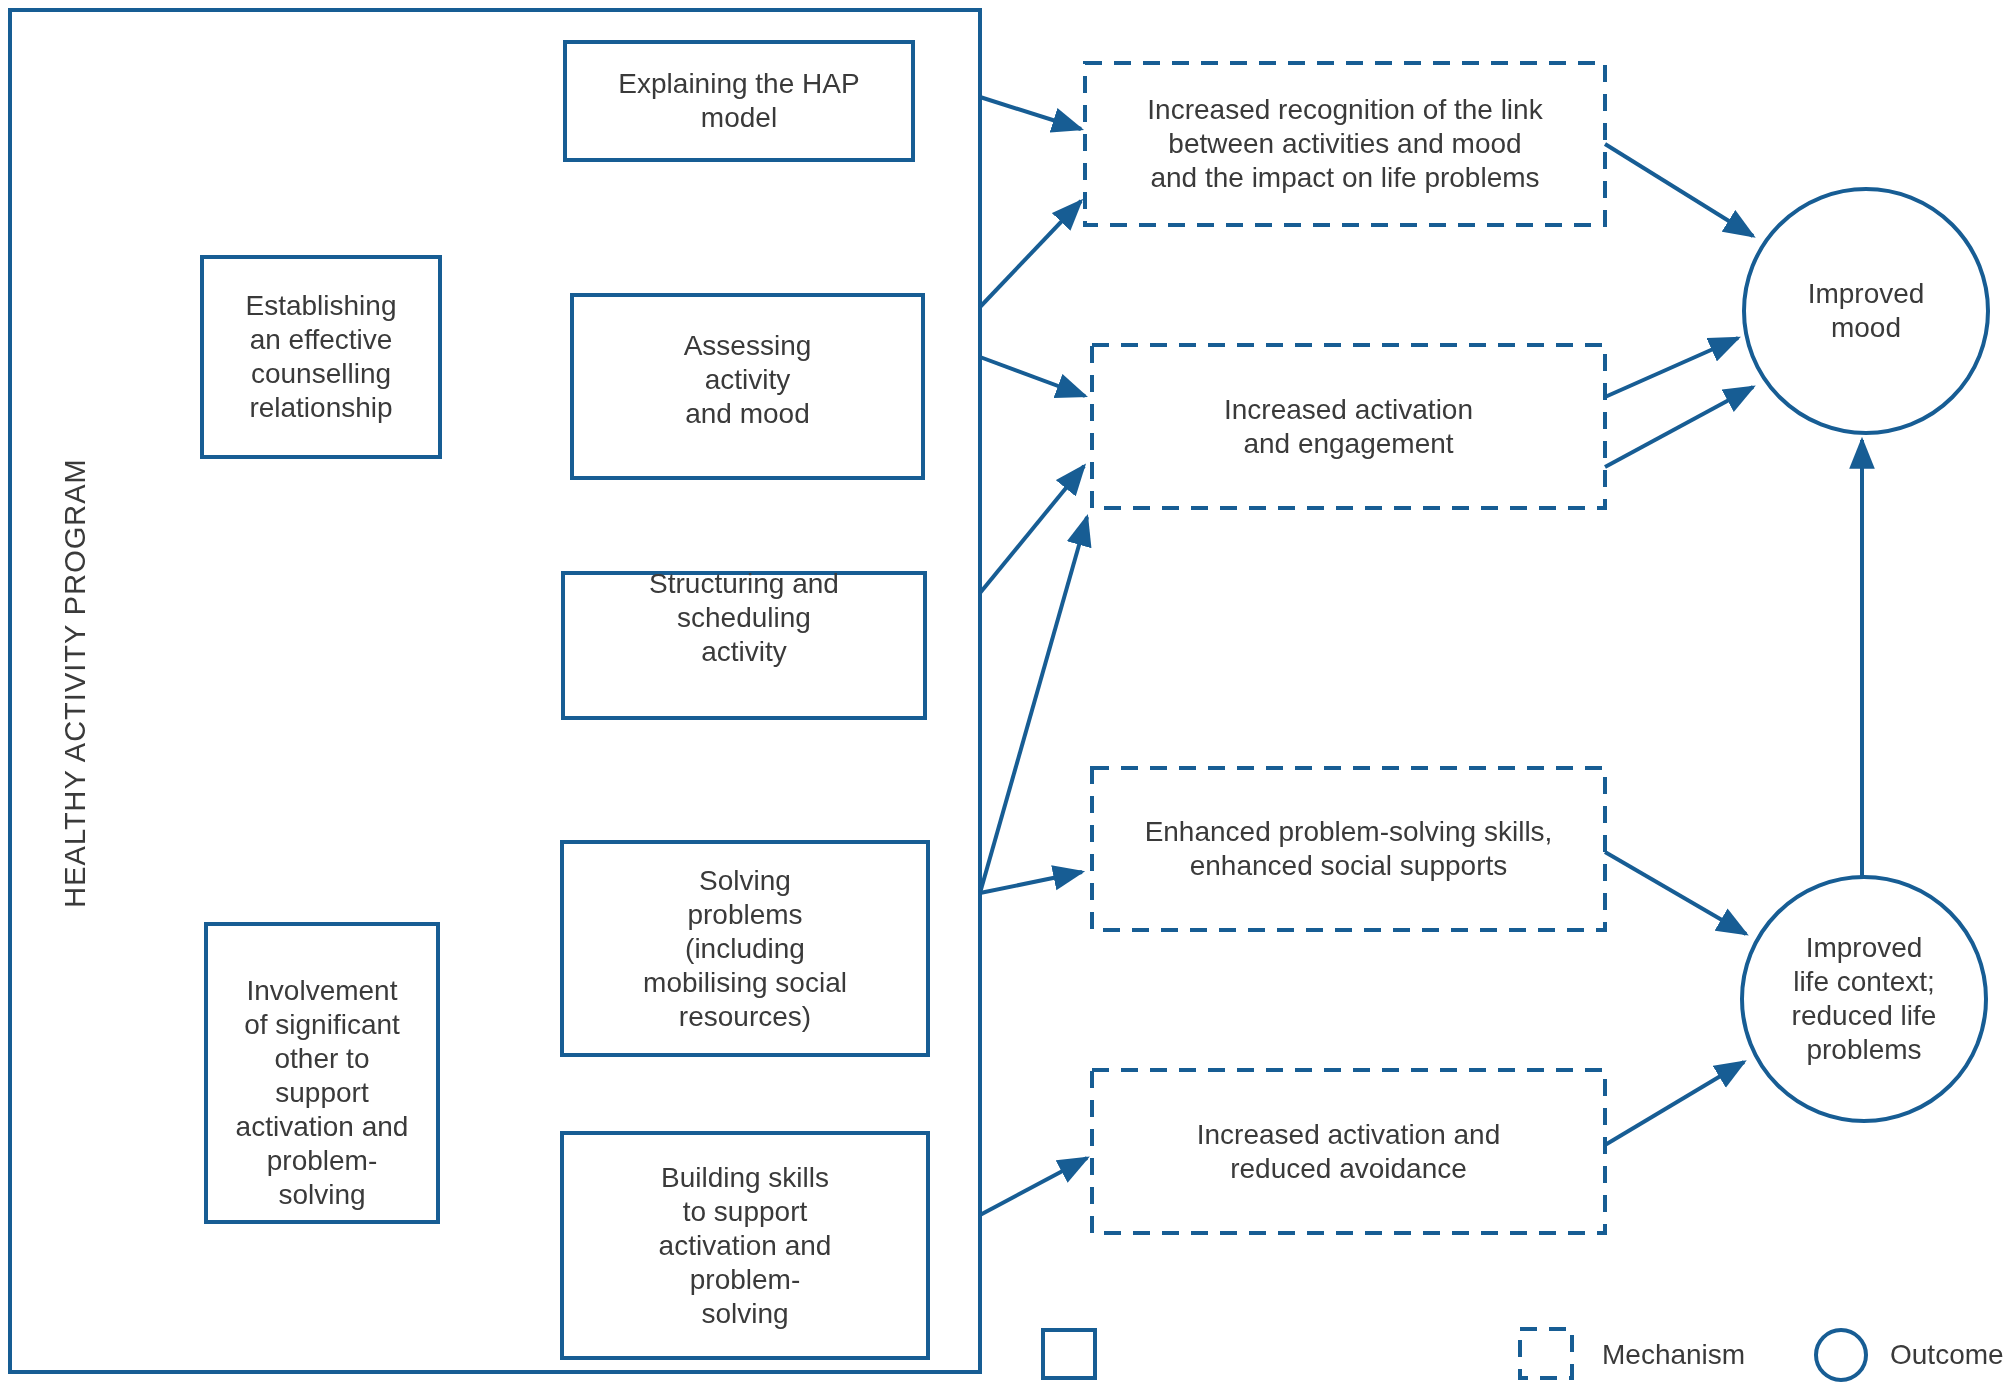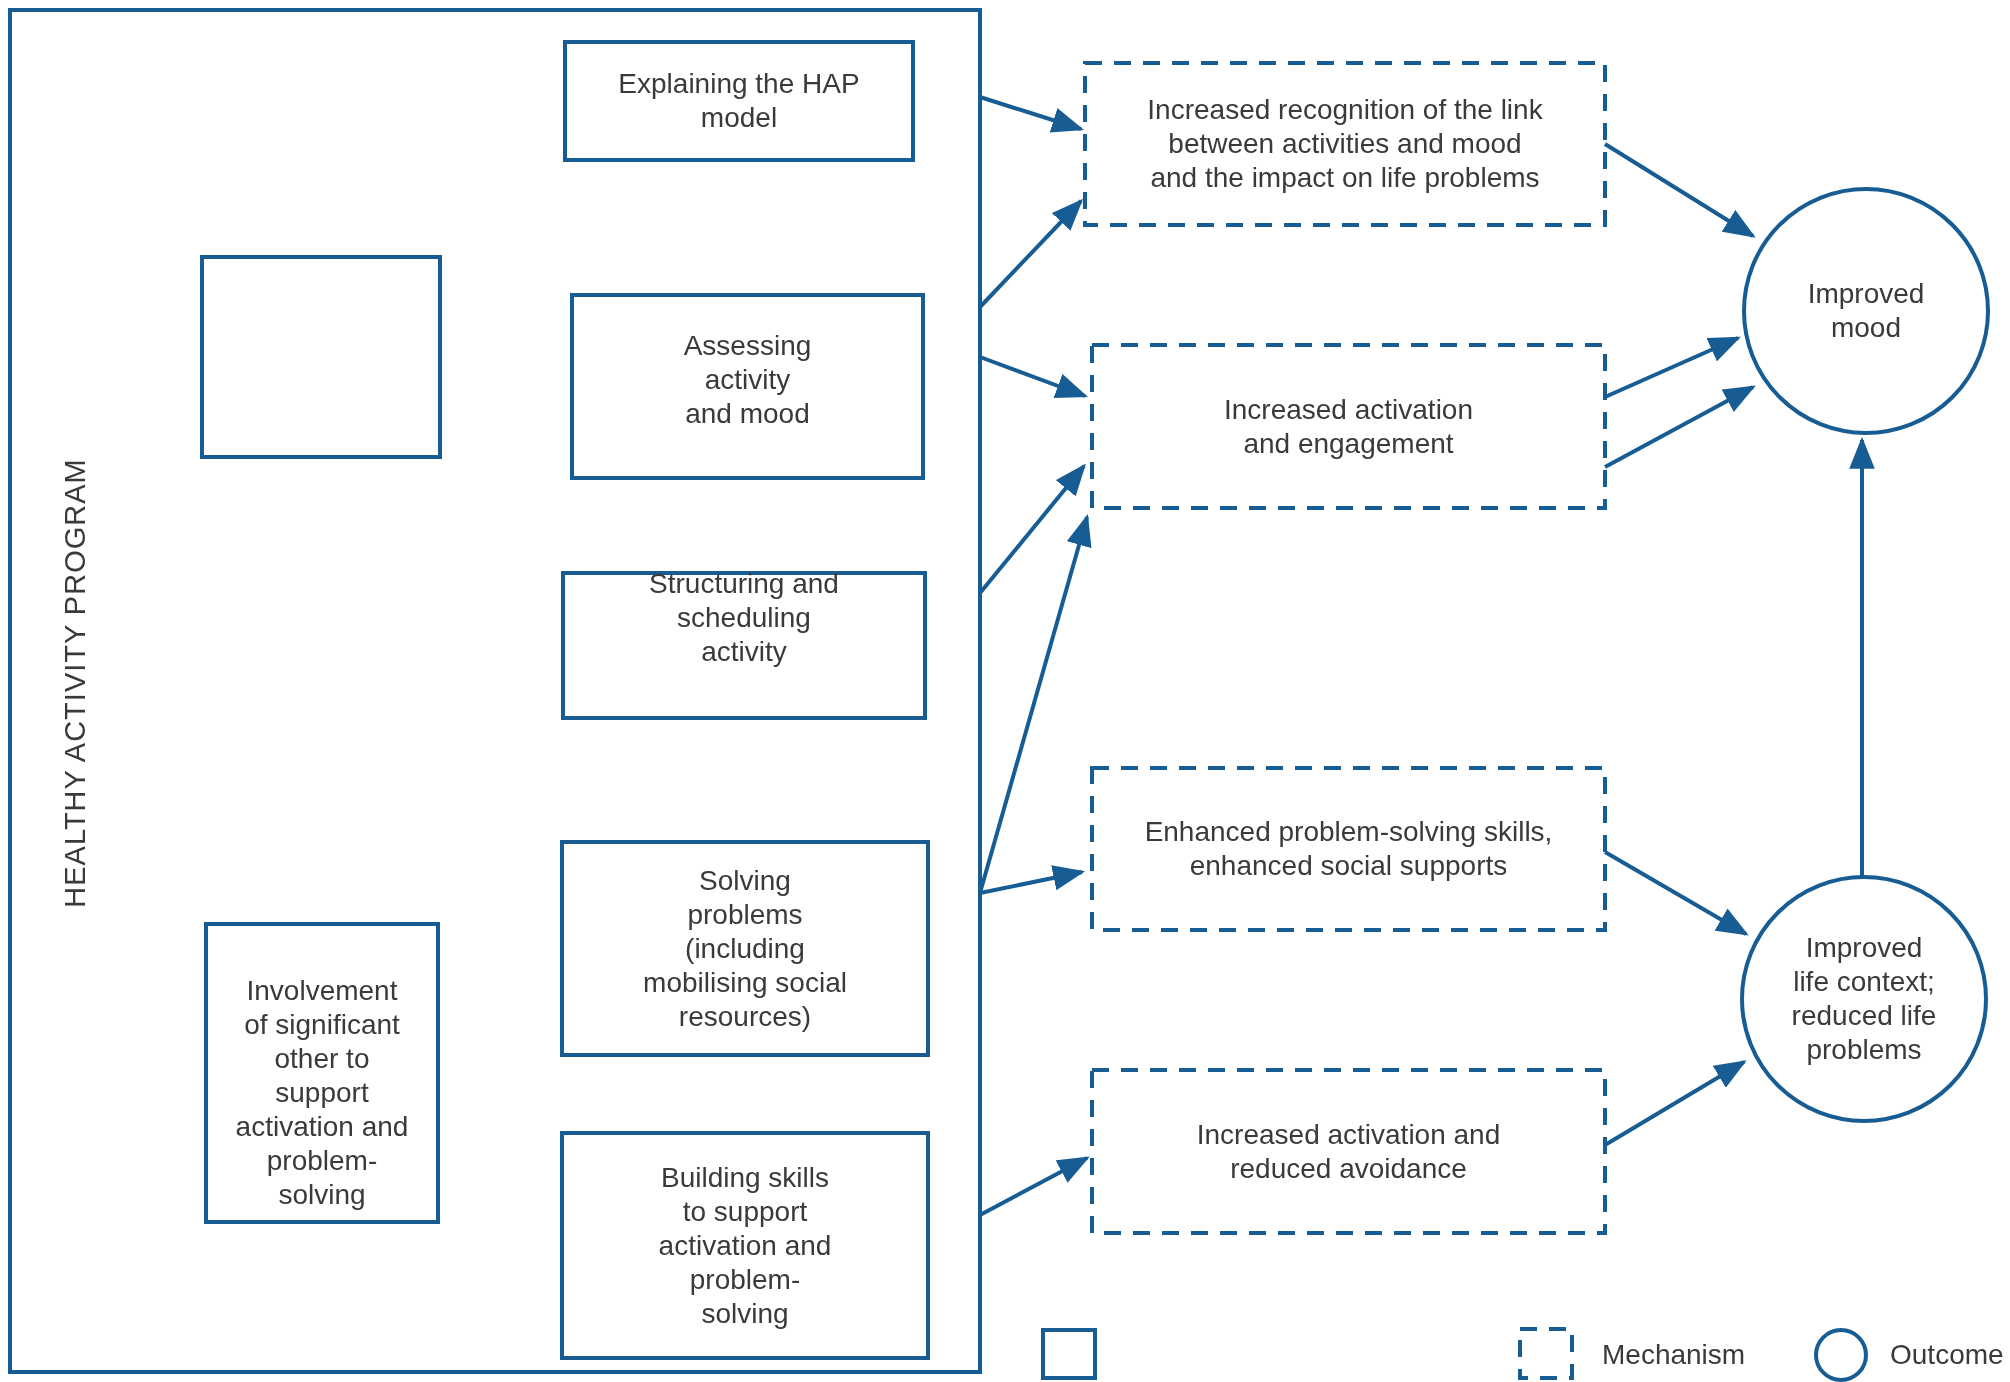--- a/index.html
+++ b/index.html
@@ -84,20 +84,24 @@
 
     <rect class="shape" x="1043" y="1330" width="52" height="48"></rect>
     <rect class="shape dashed" x="1520" y="1329" width="52" height="49"></rect>
     <circle class="shape" cx="1841" cy="1355" r="25"></circle>
   </svg>
 
   <div class="vlabel">HEALTHY ACTIVITY PROGRAM</div>
 
   <div class="txt" style="left:565px;top:42px;width:348px;height:118px;">Explaining the HAP
 model</div>
+  <div class="txt" style="left:202px;top:257px;width:238px;height:200px;">Establishing
+an effective
+counselling
+relationship</div>
   <div class="txt" style="left:572px;top:288px;width:351px;height:183px;">Assessing
 activity
 and mood</div>
   <div class="txt" style="left:563px;top:545px;width:362px;height:145px;">Structuring and
 scheduling
 activity</div>
   <div class="txt" style="left:562px;top:842px;width:366px;height:213px;">Solving
 problems
 (including
 mobilising social

